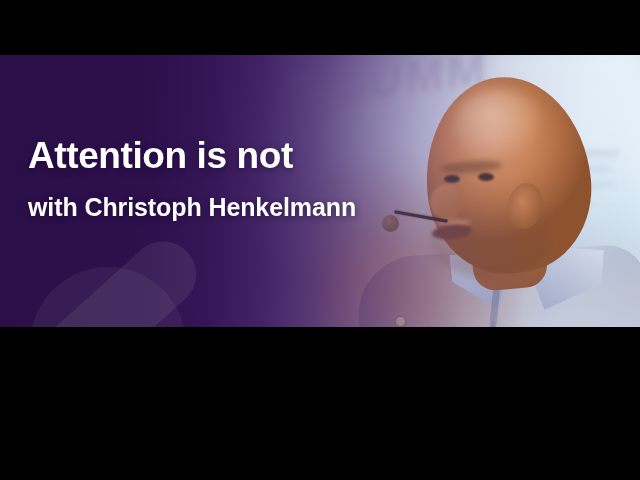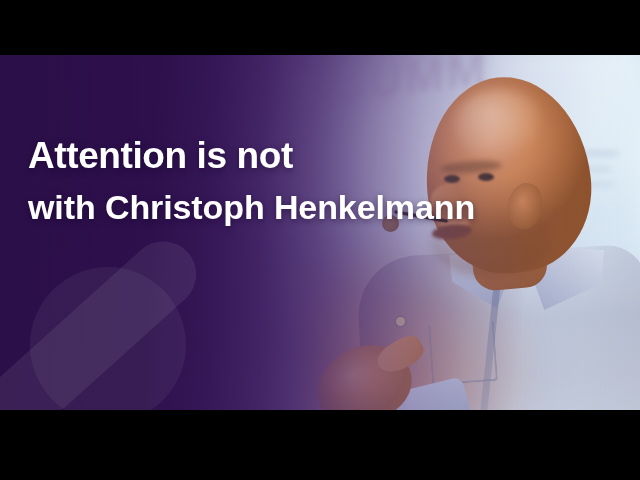--- a/index.html
+++ b/index.html
@@ -8,21 +8,21 @@
        font-family:"Liberation Sans", sans-serif;}
 
   .frame{position:relative;width:640px;height:480px;background:#000;overflow:hidden;}
 
   
   .bar{position:absolute;left:0;width:640px;background:#000;z-index:60;}
   .bar-top{top:0;height:55px;}
   .bar-bottom{bottom:0;height:57px;}
 
   
-  .stage{position:absolute;left:0;top:55px;width:640px;height:355px;overflow:hidden;
+  .stage{position:absolute;left:0;top:55px;width:640px;height:272px;overflow:hidden;
          background:#2b1145;}
 
   
   .photo{position:absolute;inset:0;}
 
   
   .backdrop{position:absolute;inset:0;
      background:
        radial-gradient(120% 95% at 88% 28%, rgba(238,247,252,0.96) 0%, rgba(225,240,250,0.72) 26%, rgba(173,186,209,0.30) 48%, rgba(90,72,120,0.05) 66%, rgba(0,0,0,0) 80%),
        linear-gradient(100deg, #3c2358 0%, #54376f 30%, #7d6a95 52%, #b9c6d6 74%, #dfecf5 100%);
@@ -153,21 +153,21 @@
       border-radius:34px;background:rgba(255,255,255,0.075);
       transform:rotate(-42deg);transform-origin:50% 50%;}
   .wm-cut{position:absolute;left:-80px;top:196px;width:200px;height:200px;
       border-radius:50%;background:rgba(255,255,255,0.03);}
 
   
   .textblock{position:absolute;left:28px;top:78px;z-index:40;}
   .title{color:#ffffff;font-size:37px;font-weight:700;line-height:45px;
      letter-spacing:-0.4px;margin:0;
      text-shadow:0 2px 7px rgba(25,5,45,0.55);white-space:nowrap;}
-  .subtitle{color:#ffffff;font-size:34px;font-weight:700;line-height:31px;
+  .subtitle{color:#ffffff;font-size:25px;font-weight:700;line-height:31px;
      margin:14px 0 0 0;letter-spacing:-0.1px;
      text-shadow:0 2px 6px rgba(25,5,45,0.55);white-space:nowrap;}
 </style>
 </head>
 <body>
 
 <div class="frame">
 
   <div class="stage">
 

